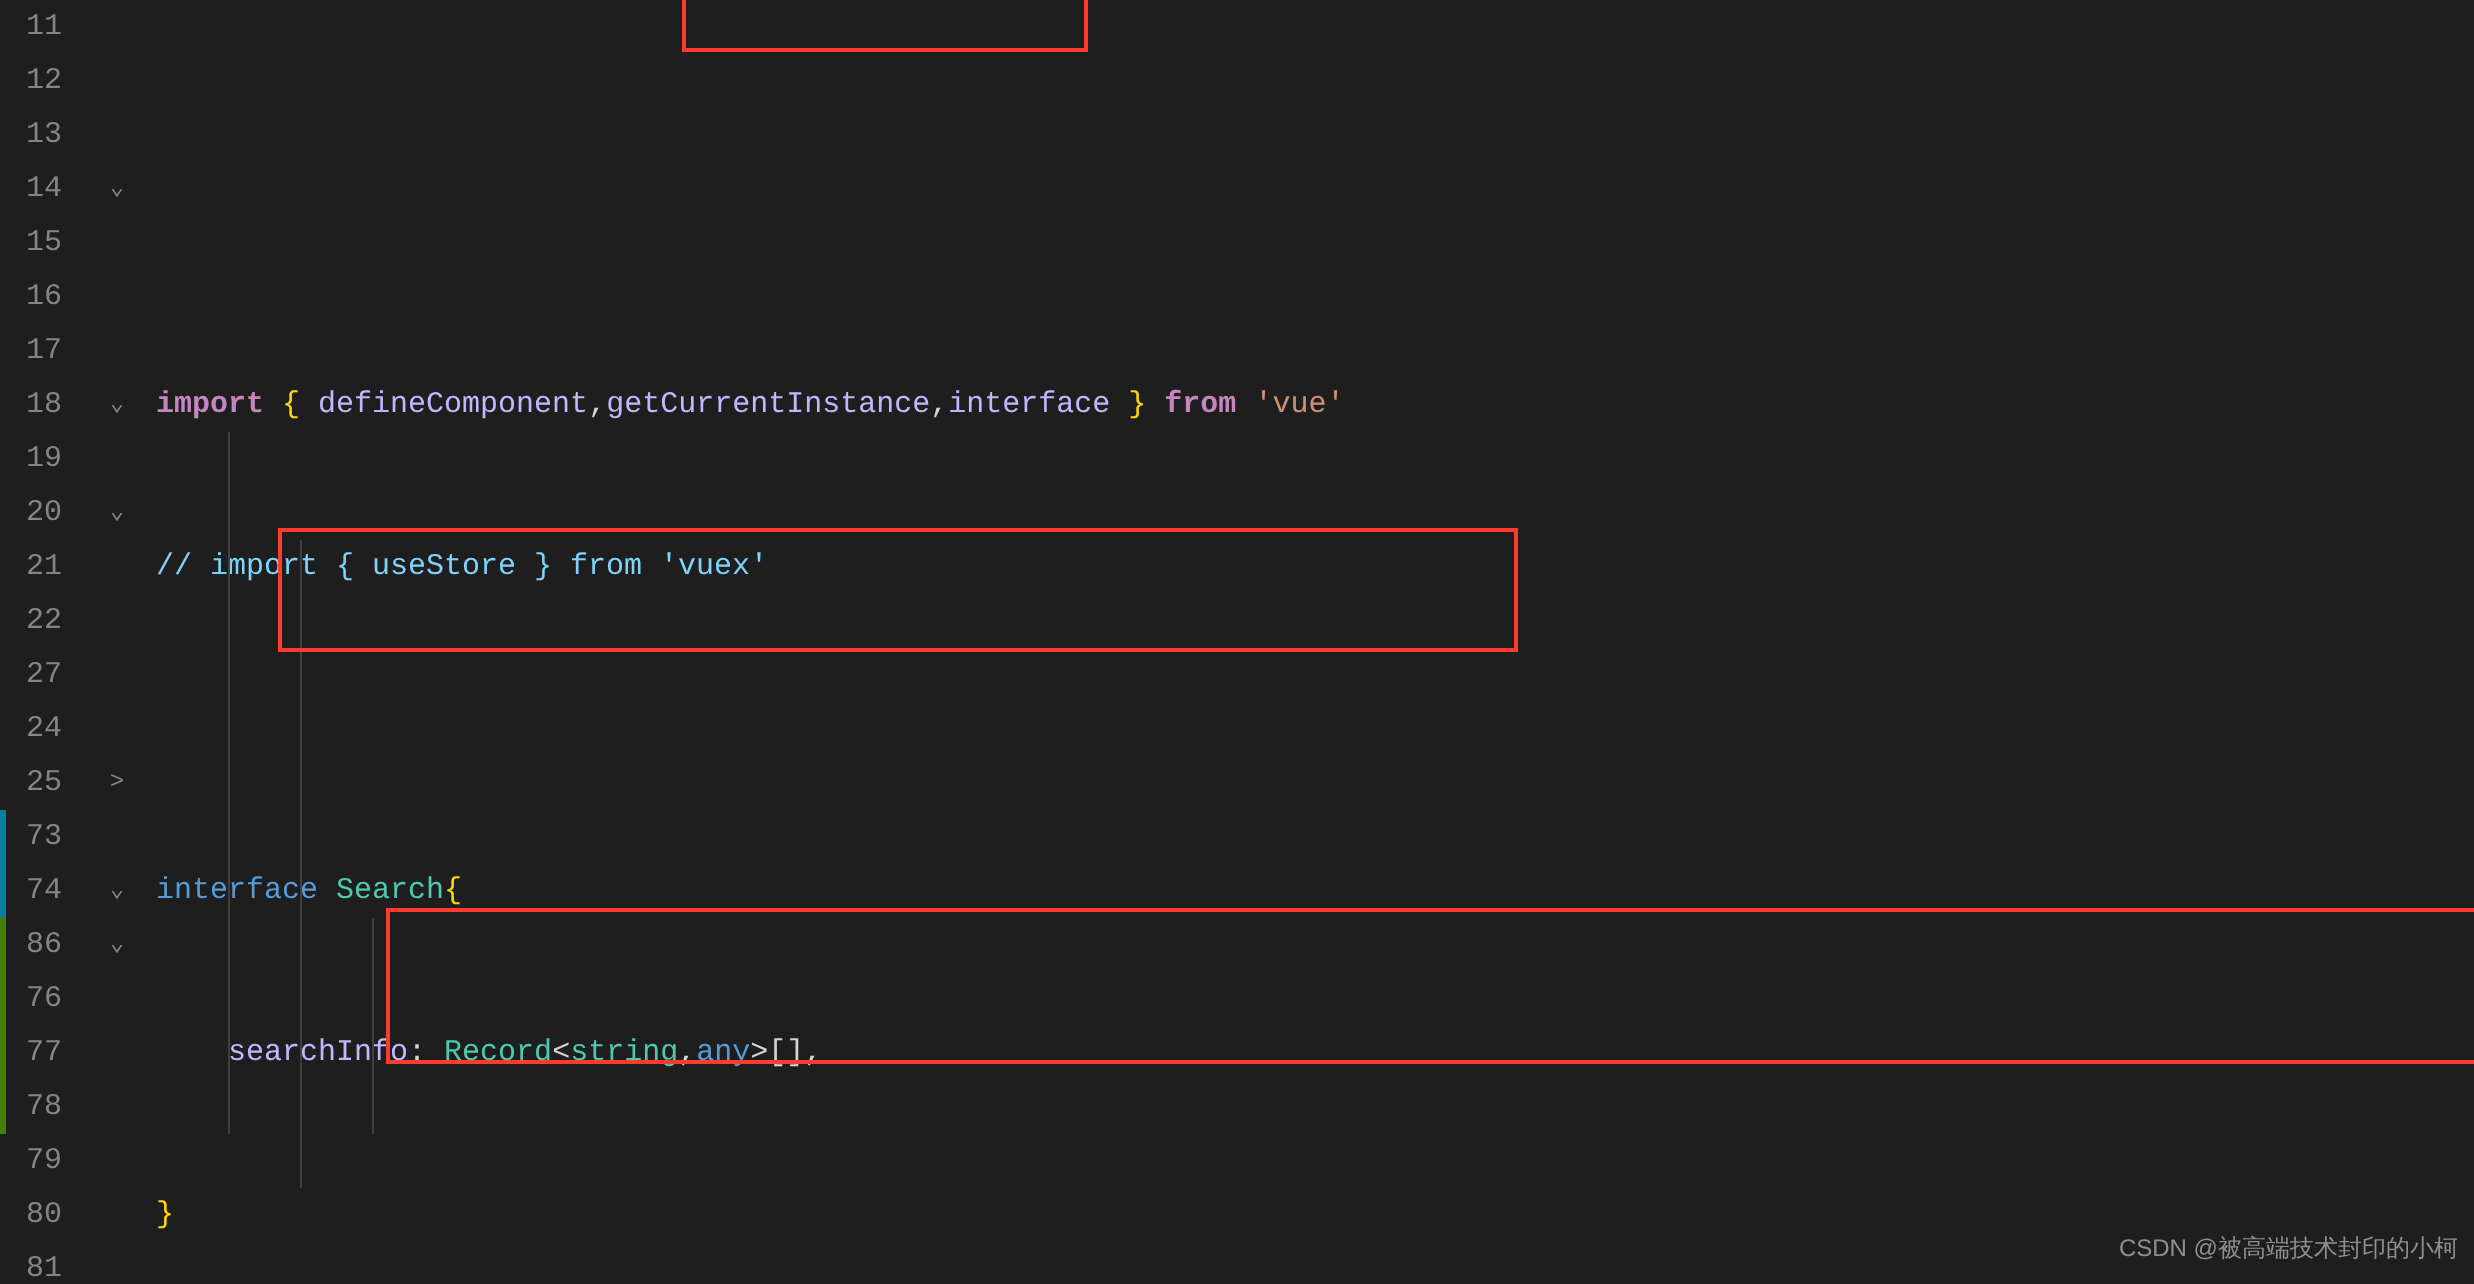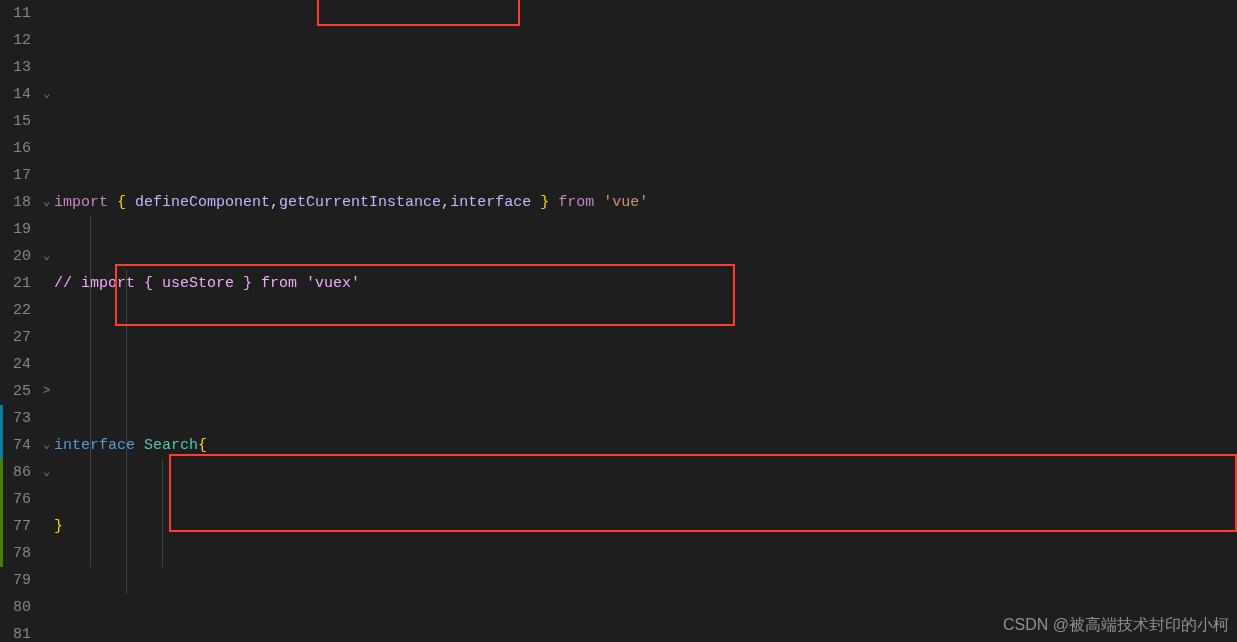--- a/index.html
+++ b/index.html
@@ -10,20 +10,21 @@
     line-height: 27px;
     color: #d4d4d4;
     overflow: hidden;
     width: 1237px;
     height: 642px;
     position: relative;
   }
   .editor {
     display: flex;
     height: 100%;
+    gap: 12px;
   }
   .gutter {
     width: 39px;
     text-align: right;
     color: #858585;
     user-select: none;
     padding-top: 0;
     flex-shrink: 0;
   }
   .gutter .ln {
@@ -62,41 +63,41 @@
   }
   .code {
     flex: 1;
     white-space: pre;
     position: relative;
   }
   .code .line {
     height: 27px;
   }
   
-  .kw   { color: #c586c0; }  
+  .kw   { color: #c586c0; font-weight: bold; }  
   .decl { color: #569cd6; }  
   .var  { color: #c4b5fd; }  
   .type { color: #4ec9b0; }  
   .str  { color: #ce9178; }  
-  .cmt  { color: #f0abfc; }
+  .cmt  { color: #7dd3fc; }
   .brace-y { color: #ffd700; }
 
   .redbox {
     position: absolute;
     border: 2px solid #ff3b30;
     pointer-events: none;
   }
   .watermark {
     position: absolute;
     right: 8px;
     bottom: 4px;
     color: #bfbfbf;
     opacity: 0.7;
     font-family: sans-serif;
-    font-size: 16px;
+    font-size: 12px;
   }
   .fold-guide {
     position: absolute;
     width: 1px;
     background: #404040;
   }
 </style>
 </head>
 <body>
 
@@ -159,20 +160,21 @@
   <div class="code">
     
     <div class="fold-guide" style="left:36px; top:216px; height:351px;"></div>
     <div class="fold-guide" style="left:72px; top:270px; height:324px;"></div>
     <div class="fold-guide" style="left:108px; top:459px; height:108px;"></div>
 
     <div class="line"><span class="kw">import</span><span class="brace-y"> { </span><span class="var">defineComponent</span><span>,</span><span class="var">getCurrentInstance</span><span>,</span><span class="var">interface</span><span class="brace-y"> } </span><span class="kw">from</span><span> </span><span class="str">'vue'</span></div>
     <div class="line"><span class="cmt">// import { useStore } from 'vuex'</span></div>
     <div class="line"></div>
     <div class="line"><span class="decl">interface</span><span> </span><span class="type">Search</span><span class="brace-y">{</span></div>
+    <div class="line"><span>    </span><span class="var">searchInfo</span><span>: </span><span class="type">Record</span><span>&lt;</span><span class="type">string</span><span>,</span><span class="decl">any</span><span>&gt;[],</span></div>
     <div class="line"><span class="brace-y">}</span></div>
     
     
     
     
     
     
     
     
     

